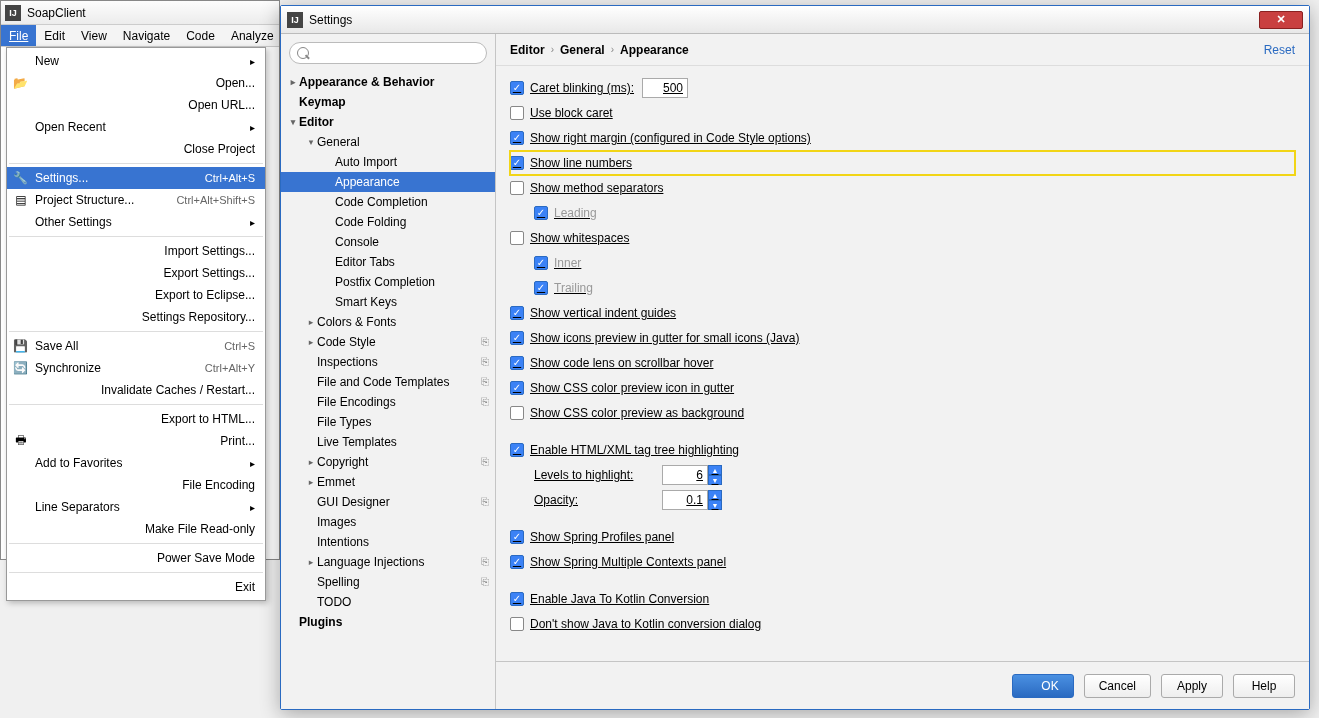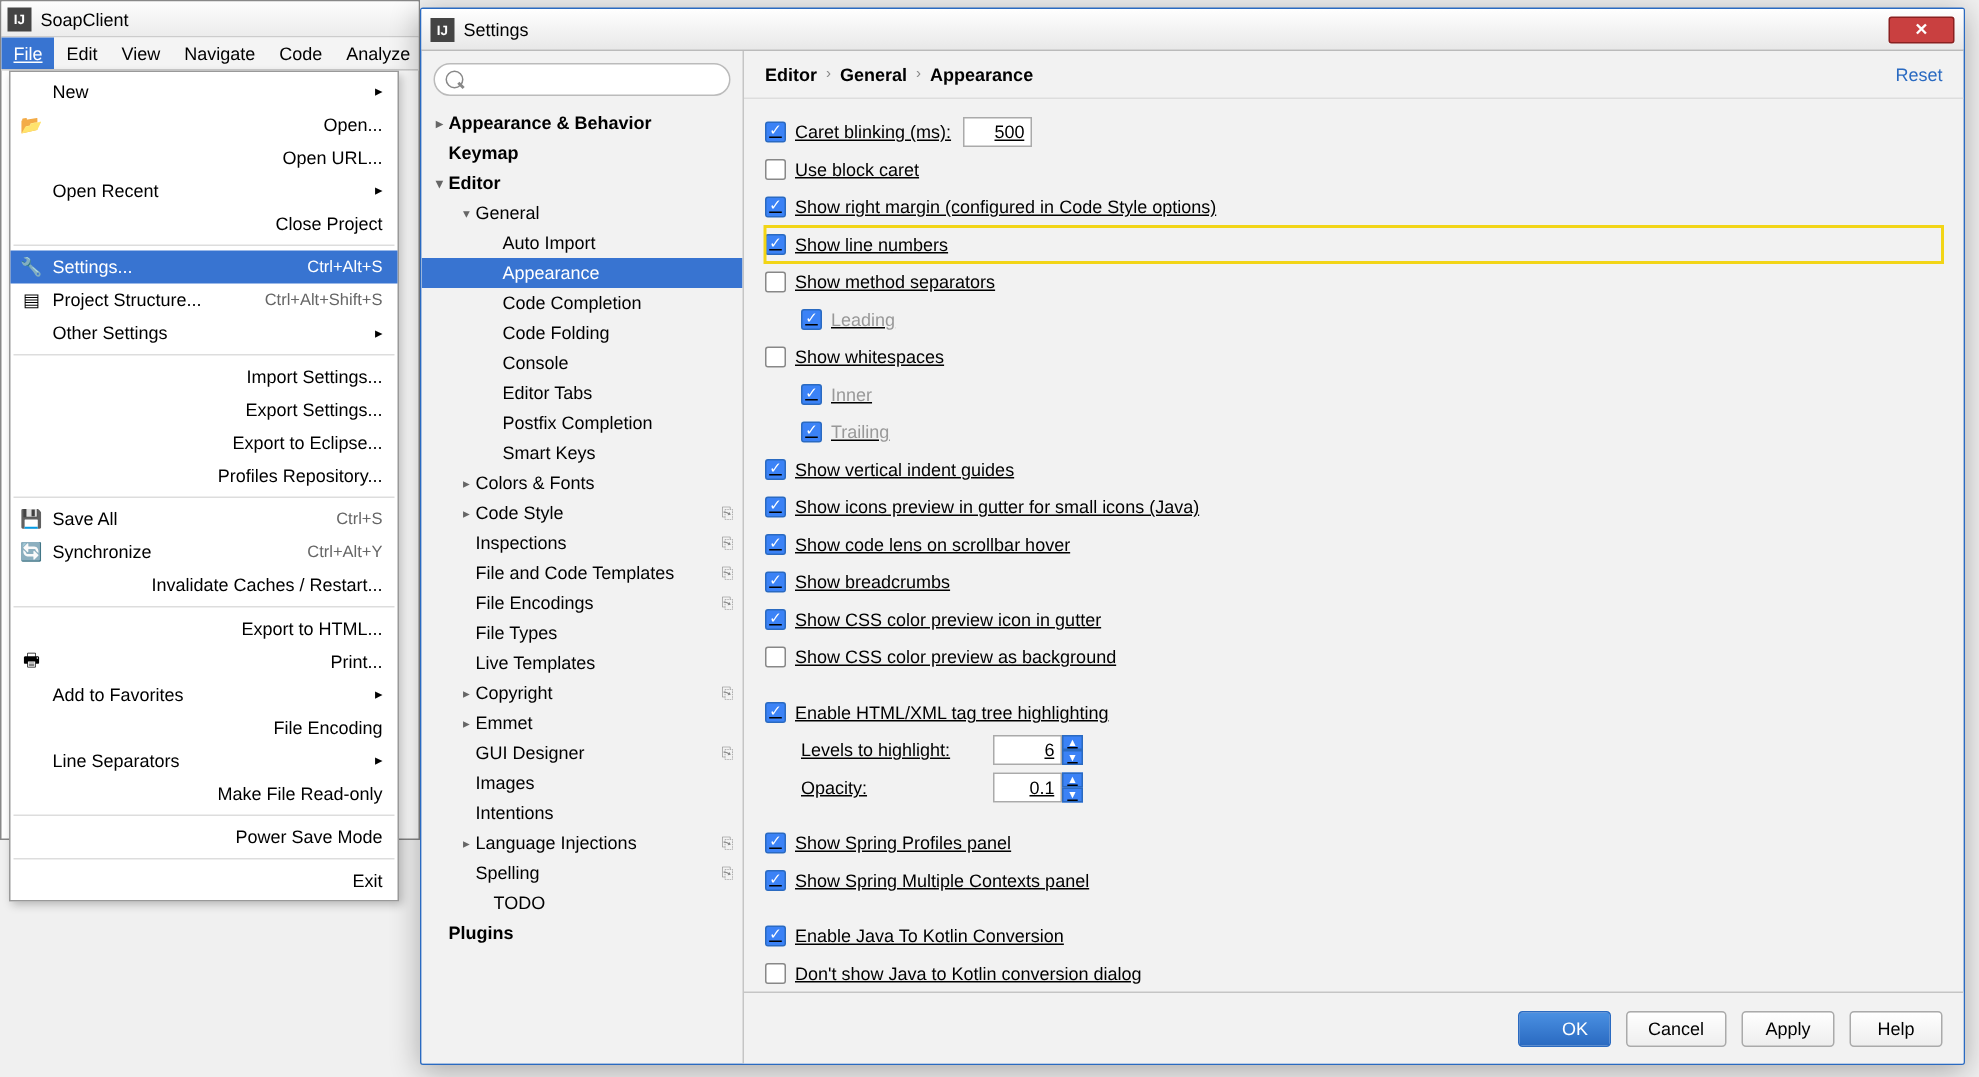--- a/index.html
+++ b/index.html
@@ -141,21 +141,21 @@
     <div class="mi">
       <span>Import Settings...</span>
     </div>
     <div class="mi">
       <span>Export Settings...</span>
     </div>
     <div class="mi">
       <span>Export to Eclipse...</span>
     </div>
     <div class="mi">
-      <span>Profiles Repository...</span>
+      <span>Settings Repository...</span>
     </div>
     <div class="sep"></div>
     <div class="mi">
       <span class="ic">💾</span>
       <span>Save All</span>
       <span class="sc">Ctrl+S</span>
     </div>
     <div class="mi">
       <span class="ic">🔄</span>
       <span>Synchronize</span>
@@ -313,21 +313,21 @@
           <div class="tree-item" style="padding-left: 24px;">
             <span class="arrow">▸</span>
             <span>Language Injections</span>
             <span class="copy-ic">⎘</span>
           </div>
           <div class="tree-item" style="padding-left: 24px;">
             <span class="arrow"></span>
             <span>Spelling</span>
             <span class="copy-ic">⎘</span>
           </div>
-          <div class="tree-item" style="padding-left: 36px;">
+          <div class="tree-item" style="padding-left: 24px;">
             <span class="arrow"></span>
             <span>TODO</span>
           </div>
           <div class="tree-item bold" style="padding-left: 6px;">
             <span class="arrow"></span>
             <span>Plugins</span>
           </div>
         </div>
     </div>
     <div class="content-panel">
@@ -381,24 +381,20 @@
             <span class="cb checked"></span>
             <span class="txt">Show vertical indent guides</span>
           </div>
         <div class="row">
             <span class="cb checked"></span>
             <span class="txt">Show icons preview in gutter for small icons (Java)</span>
           </div>
         <div class="row">
             <span class="cb checked"></span>
             <span class="txt">Show code lens on scrollbar hover</span>
-          </div>
-        <div class="row">
-            <span class="cb checked"></span>
-            <span class="txt">Show breadcrumbs</span>
           </div>
         <div class="row">
             <span class="cb checked"></span>
             <span class="txt">Show CSS color preview icon in gutter</span>
           </div>
         <div class="row">
             <span class="cb"></span>
             <span class="txt">Show CSS color preview as background</span>
           </div>
         <div class="gap"></div>

